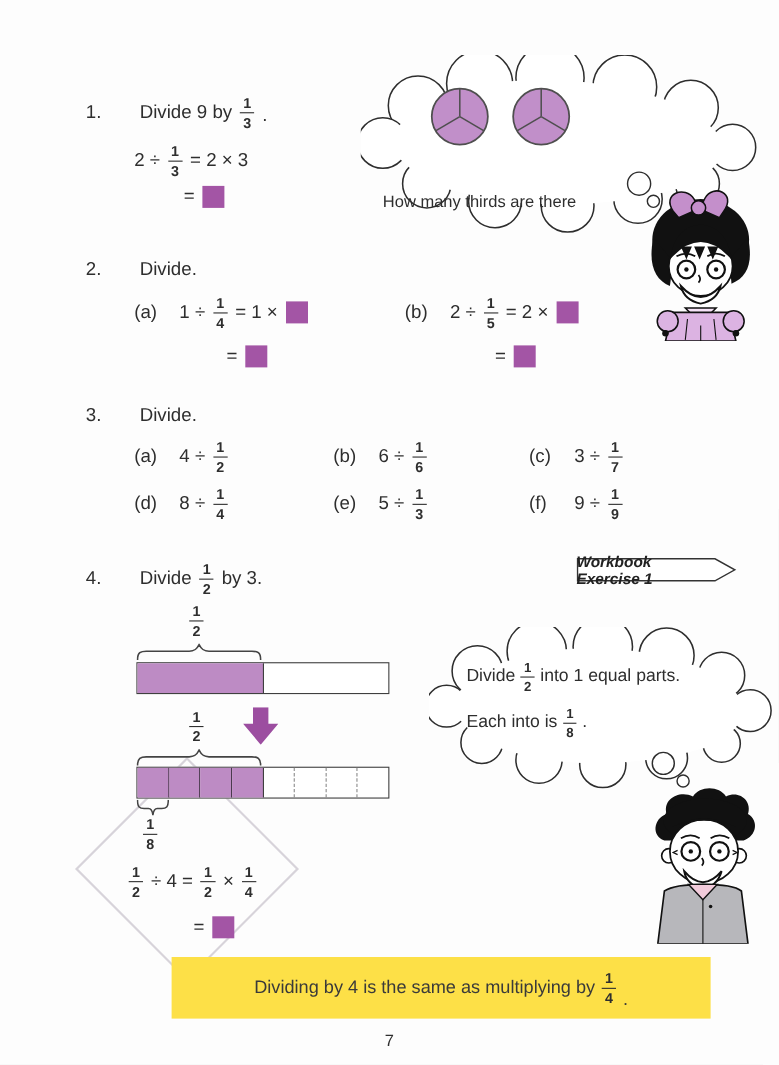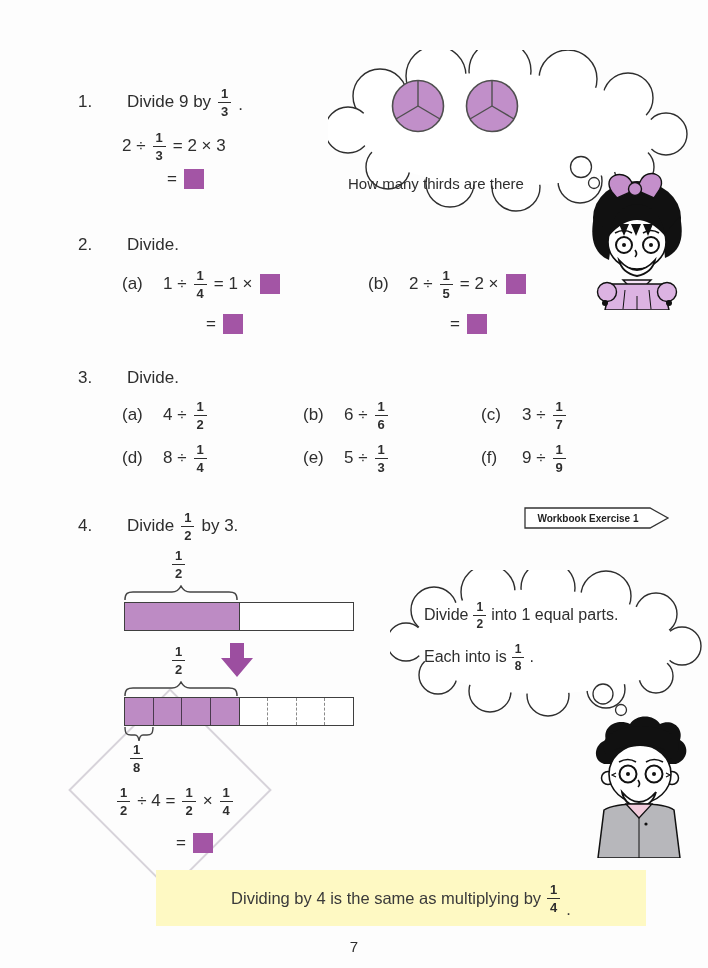--- a/index.html
+++ b/index.html
@@ -16,22 +16,22 @@
   .ansbox{width:20px;height:20px;background:#a355a5;display:inline-block;}
   .suffix{align-self:flex-end;padding-bottom:9px;}
   .bar{position:absolute;border:1.6px solid #3f3f3f;display:flex;background:#fff;}
   .cell{flex:1;}
   .cell.purple{background:#bd8bc4;border-right:1.3px solid #4a3a4e;}
   .cell.white + .cell.white{border-left:1.3px dashed #8a8a8a;}
   .bubble-text{position:absolute;font-size:15px;line-height:20px;}
   .bubble-line{display:flex;align-items:center;gap:5px;height:42px;}
   .bubble-line .frac{font-size:12px;}
   .banner-text{position:absolute;display:flex;align-items:center;justify-content:center;
-        font-size:10px;font-weight:bold;color:#222;}
-  .summary{position:absolute;background:#fef9c3;display:flex;align-items:center;
+        font-size:14px;font-weight:bold;color:#222;font-style:italic;}
+  .summary{position:absolute;background:#fde047;display:flex;align-items:center;
         justify-content:center;gap:6px;font-size:16.5px;color:#3a3a3a;}
   .watermark-diamond{position:absolute;width:140px;height:140px;
         border:2px solid #d7d3da;transform:rotate(45deg);}
   .watermark-text{position:absolute;font-family:"DejaVu Serif",serif;font-size:66px;
         color:#cfc9d2;opacity:0.6;letter-spacing:-2px;}
   .pagenum{position:absolute;left:0;right:0;text-align:center;font-size:15px;}
   svg{display:block;}
 </style>
 </head>
 <body>

